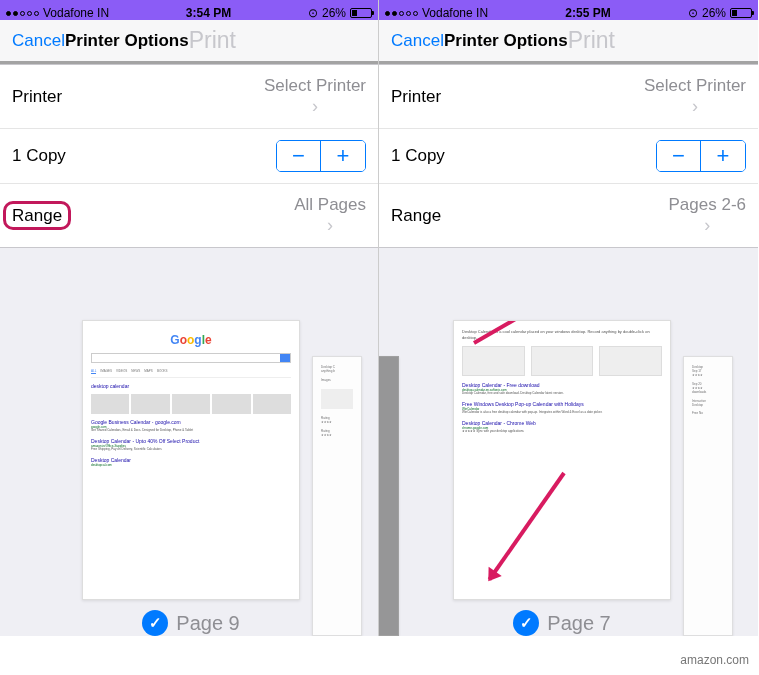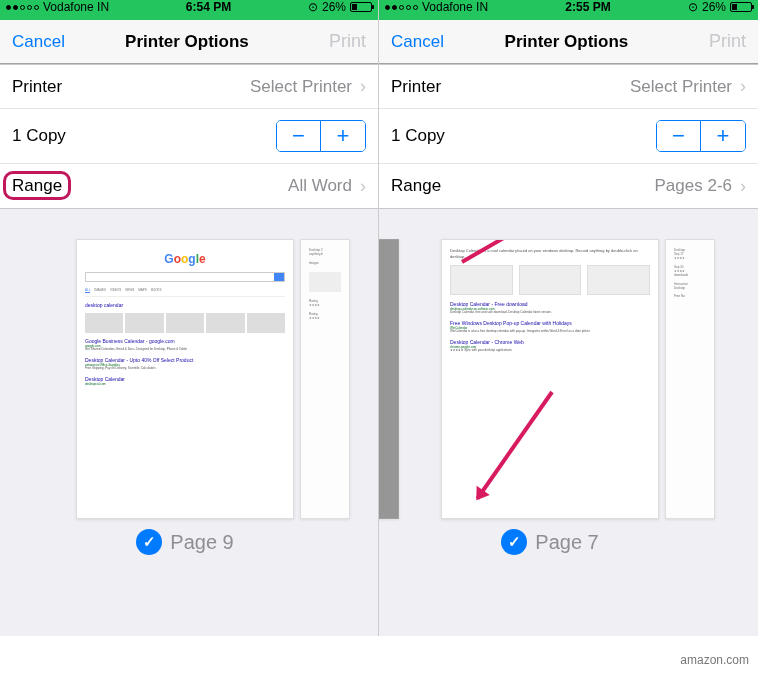--- a/index.html
+++ b/index.html
@@ -1,46 +1,46 @@
 <!DOCTYPE html>
 <html><head>
   <meta charset="utf-8">
   <style>
     * { margin: 0; padding: 0; box-sizing: border-box; }
     body { font-family: -apple-system, "Helvetica Neue", Helvetica, Arial, sans-serif; background: #fff; width: 759px; height: 675px; overflow: hidden; position: relative; }
     .watermark { position: absolute; right: 10px; bottom: 8px; font-size: 12px; color: #777; }
     .screens { display: flex; width: 759px; height: 636px; }
     .screen { width: 379px; height: 636px; background: #efeff4; display: flex; flex-direction: column; overflow: hidden; }
     .screen:first-child { border-right: 1px solid #ccc; }
-    .statusbar { height: 20px; background: #22c55e; display: flex; align-items: flex-start; padding: 0 6px; font-size: 12px; color: #000; font-weight: 500; }
+    .statusbar { height: 20px; background: #8b5cf6; display: flex; align-items: flex-end; padding: 0 6px; font-size: 12px; color: #000; font-weight: 500; }
     .sb-left { display: flex; align-items: center; gap: 4px; }
     .sb-dots { display: flex; gap: 2px; }
     .sb-dots span { width: 5px; height: 5px; border-radius: 50%; border: 1px solid #000; }
     .sb-dots span.filled { background: #000; }
     .sb-carrier { font-size: 12px; }
     .sb-center { flex: 1; text-align: center; font-weight: 600; }
     .sb-right { display: flex; align-items: center; gap: 4px; }
     .sb-battery { display: inline-block; width: 22px; height: 10px; border: 1px solid #000; border-radius: 2px; position: relative; }
     .sb-battery::after { content: ""; position: absolute; right: -3px; top: 2px; width: 2px; height: 4px; background: #000; border-radius: 0 1px 1px 0; }
     .sb-battery .fill { position: absolute; left: 1px; top: 1px; bottom: 1px; width: 26%; background: #000; }
-    .navbar { height: 44px; background: #f7f7f8; border-bottom: 1px solid #a3a3a3; display: flex; align-items: center; justify-content: space-between; padding: 0 12px; }
+    .navbar { height: 44px; background: #f7f7f8; border-bottom: 3px solid #a3a3a3; display: flex; align-items: center; padding: 0 12px; }
     .nav-left { color: #007aff; font-size: 17px; }
     .nav-title { font-size: 17px; font-weight: 700; color: #000; }
-    .nav-right { color: #c7c7cc; font-size: 18px; margin-left: 20px; }
+    .nav-right { color: #c7c7cc; font-size: 23px; }
     .settings-list { background: #fff; border-top: 1px solid #c8c7cc; border-bottom: 1px solid #c8c7cc; }
     .row { display: flex; align-items: center; justify-content: space-between; padding: 11px 12px; border-bottom: 1px solid #e5e5e5; min-height: 44px; }
     .row:last-child { border-bottom: none; }
     .row-label { font-size: 17px; color: #000; }
-    .row-value { display: flex; align-items: center; gap: 8px; font-size: 17px; color: #8e8e93; }
+    .row-value { display: flex; align-items: center; font-size: 17px; color: #8e8e93; flex-direction: column; }
     .chevron { color: #c7c7cc; font-size: 18px; }
     .stepper { display: flex; border: 1px solid #007aff; border-radius: 5px; overflow: hidden; }
     .stepper button { width: 44px; height: 30px; background: #fff; border: none; color: #007aff; font-size: 22px; font-weight: 400; line-height: 1; cursor: pointer; }
     .stepper button:first-child { border-right: 1px solid #007aff; }
     .range-highlight { border: 3px solid #c2185b; border-radius: 10px; padding: 2px 6px; margin: -5px -9px; }
-    .preview-area { flex: 1; background: #efeff4; display: flex; align-items: flex-start; gap: 6px; padding: 30px 0 0 0; overflow: hidden; position: relative; }
+    .preview-area { flex: 1; background: #efeff4; display: flex; align-items: flex-end; gap: 12px; padding: 30px 0 0 0; overflow: hidden; position: relative; }
     .page-card { position: relative; flex-shrink: 0; }
     .page-thumb { width: 218px; height: 280px; background: #fff; border: 1px solid #ddd; box-shadow: 0 1px 3px rgba(0,0,0,0.1); padding: 8px; overflow: hidden; font-size: 4px; color: #444; }
     .page-thumb.side { width: 50px; opacity: 0.9; }
     .page-thumb.side.dimmed { filter: brightness(0.7) contrast(0.9); background: #ccc; }
     .page-label { display: flex; align-items: center; gap: 8px; justify-content: center; margin-top: 10px; color: #8e8e93; font-size: 20px; }
     .page-check { width: 26px; height: 26px; border-radius: 50%; background: #007aff; display: flex; align-items: center; justify-content: center; color: #fff; font-size: 15px; font-weight: bold; }
     
     .g-logo { text-align: center; font-size: 12px; font-weight: bold; margin: 4px 0 6px 0; letter-spacing: 0; font-family: Arial; }
     .g-logo .b{color:#4285f4}.g-logo .r{color:#ea4335}.g-logo .y{color:#fbbc05}.g-logo .g{color:#34a853}
     .g-search { border: 1px solid #ccc; height: 10px; margin-bottom: 4px; display:flex; }
@@ -69,21 +69,21 @@
       <div class="sb-left">
         <span class="sb-dots">
           <span class="filled"></span>
             <span class="filled"></span>
             <span></span>
             <span></span>
             <span></span>
         </span>
         <span class="sb-carrier">Vodafone IN</span>
       </div>
-      <div class="sb-center">6:54 PM</div>
+      <div class="sb-center">3:54 PM</div>
       <div class="sb-right">
         <span>⊙</span>
         <span>26%</span>
         <span class="sb-battery">
             <span class="fill"></span>
           </span>
       </div>
     </div>
 
     <div class="navbar">
@@ -103,21 +103,21 @@
       <div class="row">
         <span class="row-label">1 Copy</span>
         <span class="stepper">
           <button>−</button>
           <button>+</button>
         </span>
       </div>
       <div class="row">
         <span class="row-label"><span class="range-highlight"><span>Range</span></span></span>
         <span class="row-value">
-          <span>All Word</span>
+          <span>All Pages</span>
           <span class="chevron">›</span>
         </span>
       </div>
     </div>
 
     <div class="preview-area">
       <div style="width:70px"></div>
       <div class="page-card">
         <div class="page-thumb">
           <div class="g-logo"><span class="b">G</span><span class="r">o</span><span class="y">o</span><span class="b">g</span><span class="g">l</span><span class="r">e</span></div>

